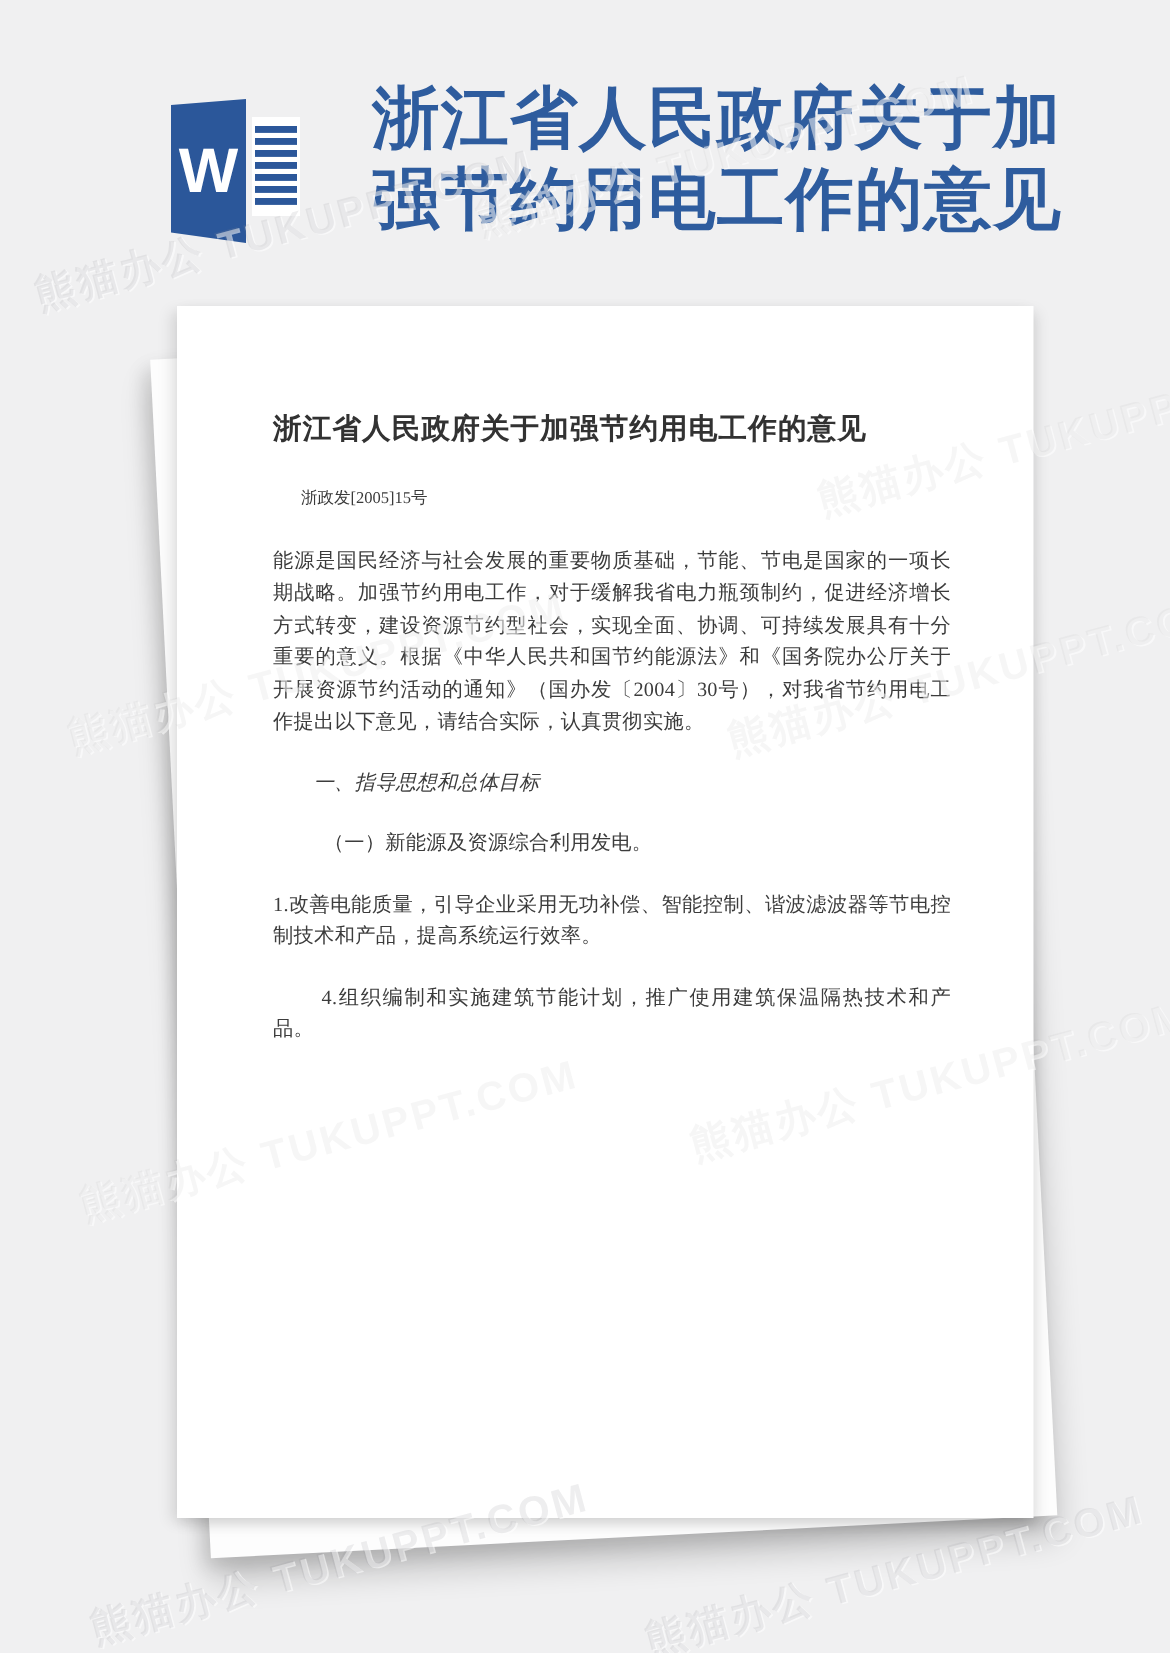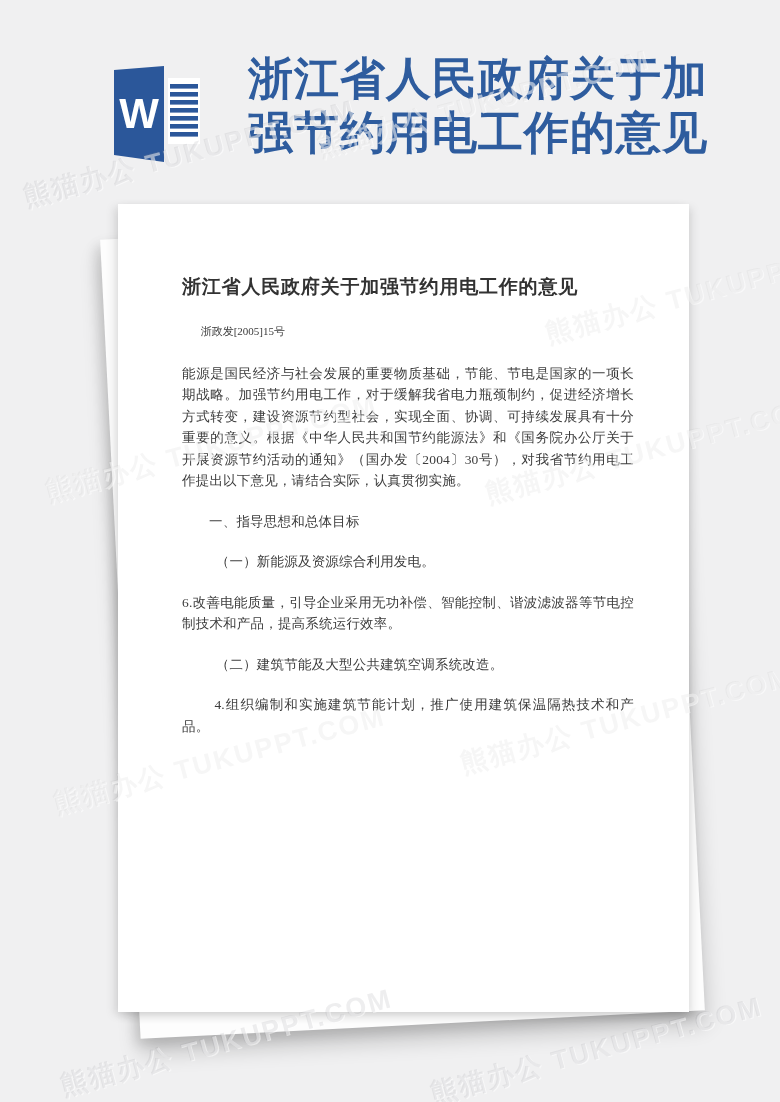--- a/index.html
+++ b/index.html
@@ -75,21 +75,21 @@
     margin: 0 0 24px 0;
   }
   .para {
     font-size: 13.5px;
     line-height: 21.5px;
     letter-spacing: 0.2px;
     color: #3c3c3c;
     text-align: justify;
     margin: 0 0 19px 0;
   }
-  .p-heading { text-indent: 2em; }
+  .p-heading { text-indent: 2em; font-style: italic; }
   .p-sub     { text-indent: 2.5em; }
   .p-indent  { text-indent: 2.4em; }
 
   
   .wm-layer {
     position: absolute;
     inset: 0;
     z-index: 3;
     pointer-events: none;
   }
@@ -144,22 +144,21 @@
 
   <div class="page-behind"></div>
 
   <div class="page-main">
     <h1 class="doc-title">浙江省人民政府关于加强节约用电工作的意见</h1>
     <p class="doc-num">浙政发[2005]15号</p>
 
     <p class="para p-body">能源是国民经济与社会发展的重要物质基础，节能、节电是国家的一项长期战略。加强节约用电工作，对于缓解我省电力瓶颈制约，促进经济增长方式转变，建设资源节约型社会，实现全面、协调、可持续发展具有十分重要的意义。根据《中华人民共和国节约能源法》和《国务院办公厅关于开展资源节约活动的通知》（国办发〔2004〕30号），对我省节约用电工作提出以下意见，请结合实际，认真贯彻实施。</p>
     <p class="para p-heading">一、指导思想和总体目标</p>
     <p class="para p-sub">（一）新能源及资源综合利用发电。</p>
-    <p class="para p-body">6.改善电能质量，引导企业采用无功补偿、智能控制、谐波滤波器等节电控制技术和产品，提高系统运行效率。</p>
-    <p class="para p-sub">（二）建筑节能及大型公共建筑空调系统改造。</p>
+    <p class="para p-body">1.改善电能质量，引导企业采用无功补偿、智能控制、谐波滤波器等节电控制技术和产品，提高系统运行效率。</p>
     <p class="para p-indent">4.组织编制和实施建筑节能计划，推广使用建筑保温隔热技术和产品。</p>
   </div>
 
   <div class="wm-layer">
     <div class="wm w1">熊猫办公 TUKUPPT.COM</div>
     <div class="wm w2 faint">熊猫办公 TUKUPPT.COM</div>
     <div class="wm w3 faint">熊猫办公 TUKUPPT.COM</div>
     <div class="wm w4 faint">熊猫办公 TUKUPPT.COM</div>
     <div class="wm w5 faint">熊猫办公 TUKUPPT.COM</div>
     <div class="wm w6 faint">熊猫办公 TUKUPPT.COM</div>

